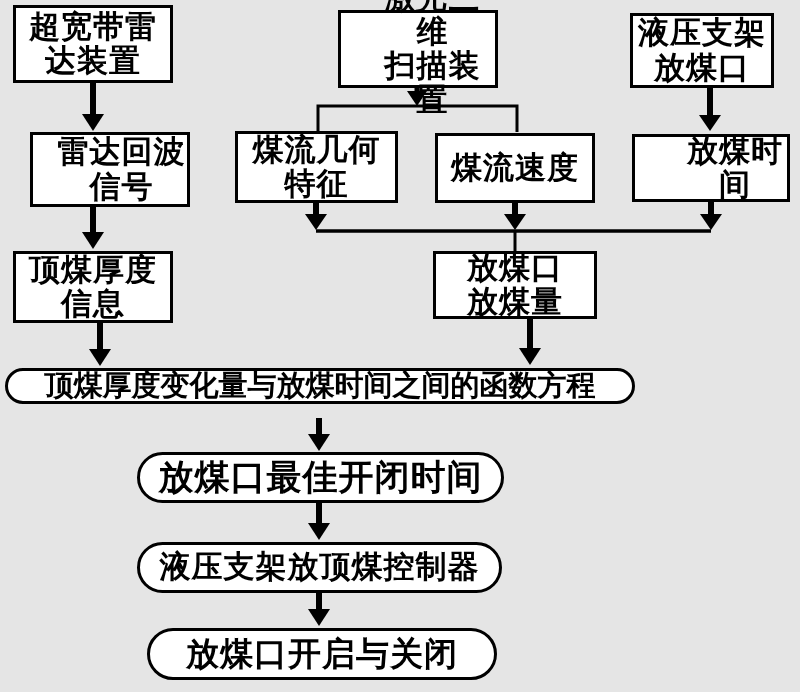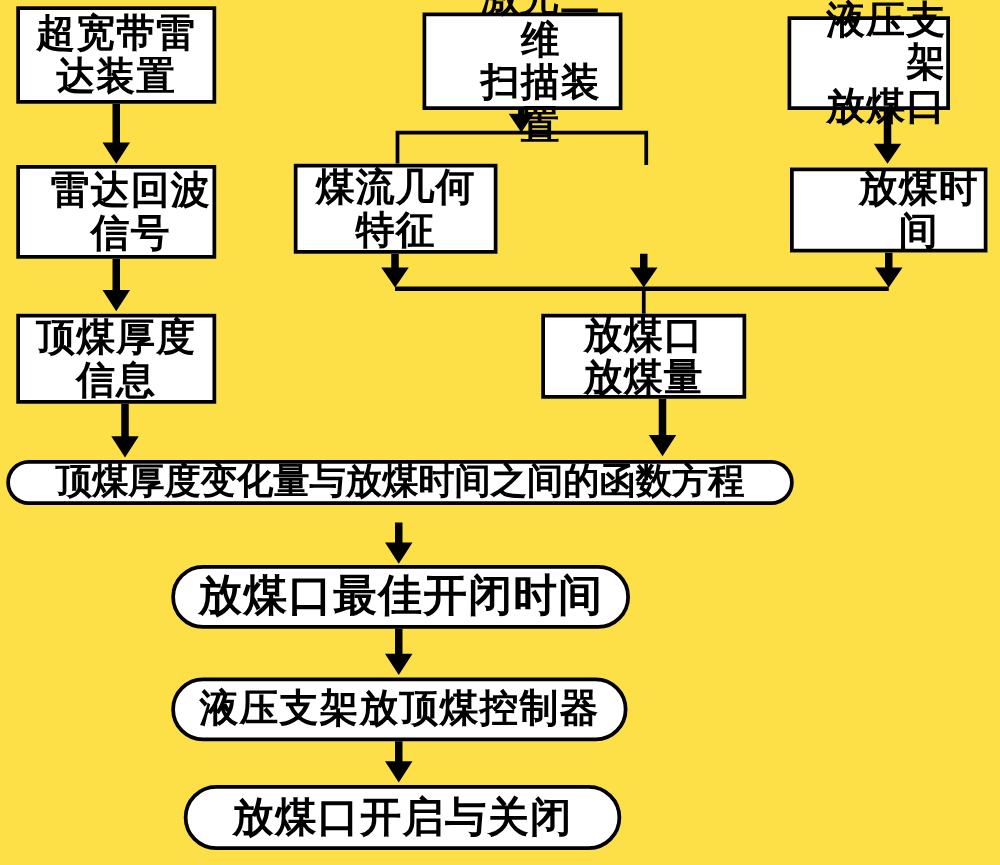--- a/index.html
+++ b/index.html
@@ -4,21 +4,21 @@
 <style>
   html, body {
     margin: 0;
     padding: 0;
     background: #ffffff;
   }
   .canvas {
     position: relative;
     width: 800px;
     height: 692px;
-    background: #fde047;
+    background: #e5e5e5;
     font-family: "Liberation Sans", "DejaVu Sans", sans-serif;
     font-weight: bold;
     color: #000000;
     overflow: hidden;
   }
   svg.wires {
     position: absolute;
     left: 0;
     top: 0;
     width: 800px;
@@ -110,29 +110,30 @@
     <line x1="316" y1="231" x2="711" y2="231" stroke-width="3.5"></line>
     <line x1="515" y1="231" x2="515" y2="252" stroke-width="3"></line>
   </svg>
 
   <div class="node" style="left:13px; top:5px; width:160px; height:78px;">超宽带雷
 达装置</div>
 
   <div class="node" style="left:338px; top:10px; width:160px; height:78px;padding-left:29px;">激光三维
 扫描装置</div>
 
-  <div class="node" style="left:630px; top:13px; width:130px; height:75px;text-align:right;">液压支架
+  <div class="node" style="left:630px; top:13px; width:144px; height:75px;">液压支架
 放煤口</div>
 
-  <div class="node" style="left:13px; top:132px; width:160px; height:75px;padding-left:23px;">雷达回波
+  <div class="node" style="left:30px; top:132px; width:160px; height:75px;padding-left:23px;">雷达回波
 信号</div>
 
   <div class="node" style="left:235px; top:131px; width:163px; height:72px;">煤流几何
 特征</div>
 
+  <div class="node" style="left:435px; top:133px; width:160px; height:70px;">煤流速度</div>
 
   <div class="node" style="left:632px; top:134px; width:158px; height:68px;padding-left:48px;">放煤时间</div>
 
   <div class="node" style="left:13px; top:251px; width:160px; height:72px;">顶煤厚度
 信息</div>
 
   <div class="node" style="left:433px; top:251px; width:164px; height:68px;">放煤口
 放煤量</div>
 
   <div class="node stadium" style="left:5px; top:368px; width:630px; height:36px; font-size:29px; letter-spacing:0; border-radius:26px;">顶煤厚度变化量与放煤时间之间的函数方程</div>

